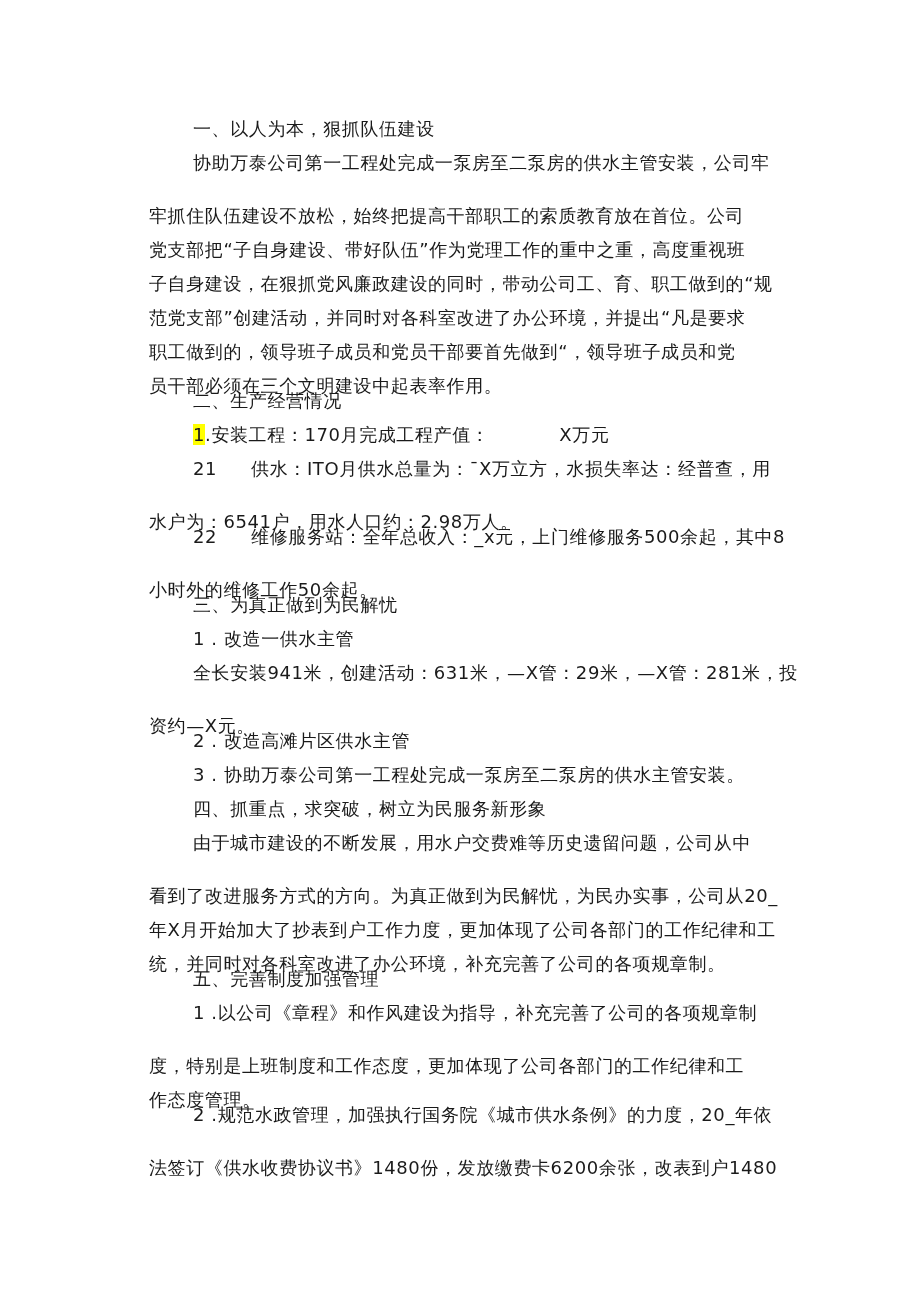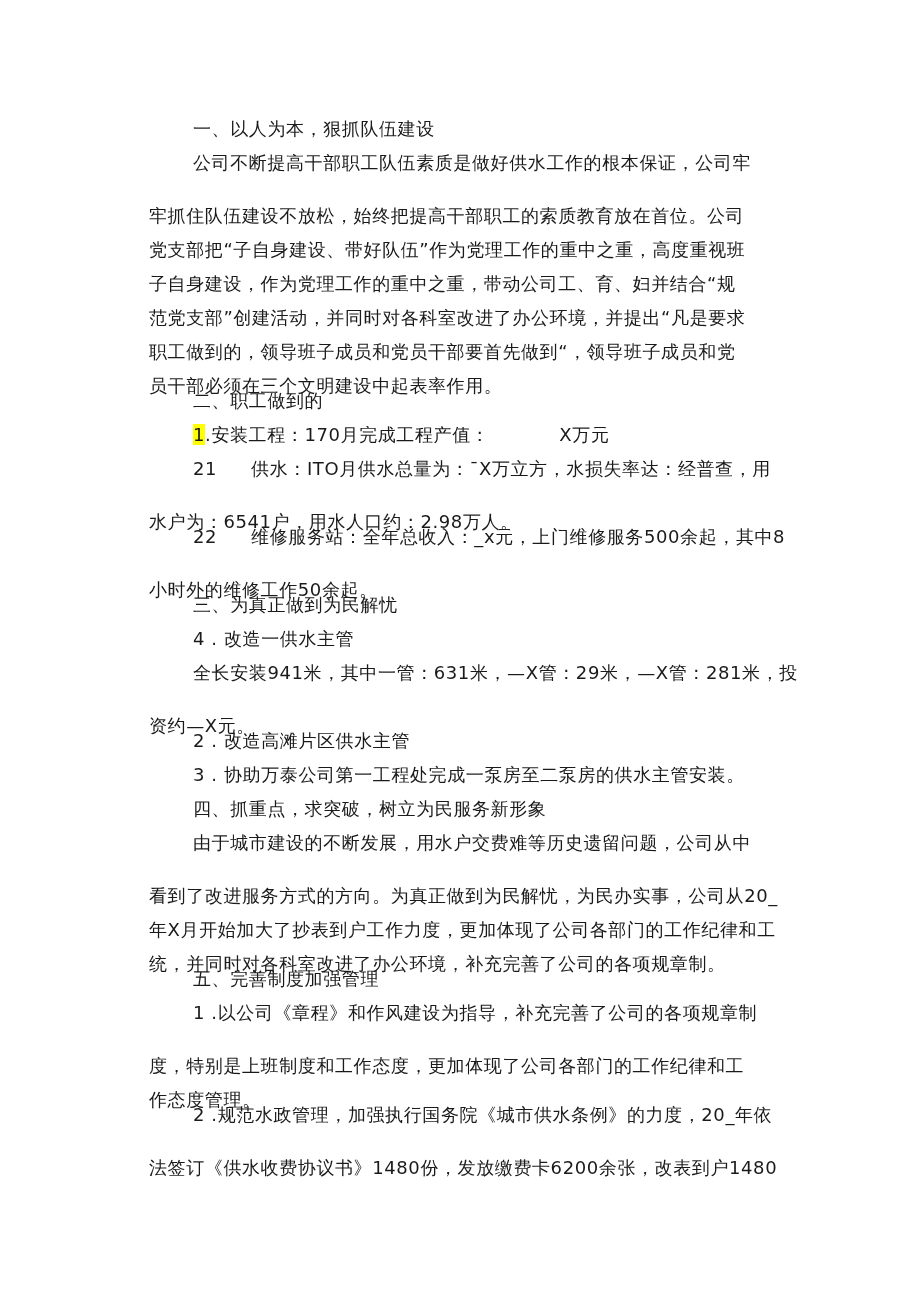--- a/index.html
+++ b/index.html
@@ -22,44 +22,44 @@
     .gap { display: inline-block; width: 70px; }
     .gap2 { display: inline-block; width: 34px; }
   </style>
 </head>
 <body>
 
 <div class="page">
   <div class="text">
 
     <div class="line indent" style="top:118px">一、以人为本，狠抓队伍建设</div>
-    <div class="line indent" style="top:152px">公司不断提高干部职工队伍素质是做好供水工作的根本保证，公司牢</div>
+    <div class="line indent" style="top:152px">协助万泰公司第一工程处完成一泵房至二泵房的供水主管安装，公司牢</div>
     <div class="line flush" style="top:186px">牢抓住队伍建设不放松，始终把提高干部职工的索质教育放在首位。公司</div>
     <div class="line flush" style="top:220px">党支部把“子自身建设、带好队伍”作为党理工作的重中之重，高度重视班</div>
-    <div class="line flush" style="top:254px">子自身建设，作为党理工作的重中之重，带动公司工、育、妇并结合“规</div>
+    <div class="line flush" style="top:254px">子自身建设，在狠抓党风廉政建设的同时，带动公司工、育、职工做到的“规</div>
     <div class="line flush" style="top:288px">范党支部”创建活动，并同时对各科室改进了办公环境，并提出“凡是要求</div>
     <div class="line flush" style="top:322px">职工做到的，领导班子成员和党员干部要首先做到“，领导班子成员和党</div>
     <div class="line flush" style="top:356px">员干部必须在三个文明建设中起表率作用。</div>
 
-    <div class="line indent" style="top:390px">二、职工做到的</div>
+    <div class="line indent" style="top:390px">二、生产经营情况</div>
     <div class="line indent" style="top:424px">
       <span class="hl">1</span><span>.</span><span>安装工程：170月完成工程产值：</span><span class="gap"></span><span>X万元</span>
     </div>
     <div class="line indent" style="top:458px">
       <span>21</span><span class="gap2"></span><span>供水：ITO月供水总量为：¯X万立方，水损失率达：经普查，用</span>
     </div>
     <div class="line flush" style="top:492px">水户为：6541户，用水人口约：2.98万人。</div>
     <div class="line indent" style="top:526px">
       <span>22</span><span class="gap2"></span><span>维修服务站：全年总收入：_x元，上门维修服务500余起，其中8</span>
     </div>
     <div class="line flush" style="top:560px">小时外的维修工作50余起。</div>
 
     <div class="line indent" style="top:594px">三、为真正做到为民解忧</div>
-    <div class="line indent" style="top:628px">4 . 改造一供水主管</div>
-    <div class="line indent" style="top:662px">全长安装941米，其中一管：631米，—X管：29米，—X管：281米，投</div>
+    <div class="line indent" style="top:628px">1 . 改造一供水主管</div>
+    <div class="line indent" style="top:662px">全长安装941米，创建活动：631米，—X管：29米，—X管：281米，投</div>
     <div class="line flush" style="top:696px">资约—X元。</div>
     <div class="line indent" style="top:730px">2 . 改造高滩片区供水主管</div>
     <div class="line indent" style="top:764px">3 . 协助万泰公司第一工程处完成一泵房至二泵房的供水主管安装。</div>
 
     <div class="line indent" style="top:798px">四、抓重点，求突破，树立为民服务新形象</div>
     <div class="line indent" style="top:832px">由于城市建设的不断发展，用水户交费难等历史遗留问题，公司从中</div>
     <div class="line flush" style="top:866px">看到了改进服务方式的方向。为真正做到为民解忧，为民办实事，公司从20_</div>
     <div class="line flush" style="top:900px">年X月开始加大了抄表到户工作力度，更加体现了公司各部门的工作纪律和工</div>
     <div class="line flush" style="top:934px">统，并同时对各科室改进了办公环境，补充完善了公司的各项规章制。</div>
 

